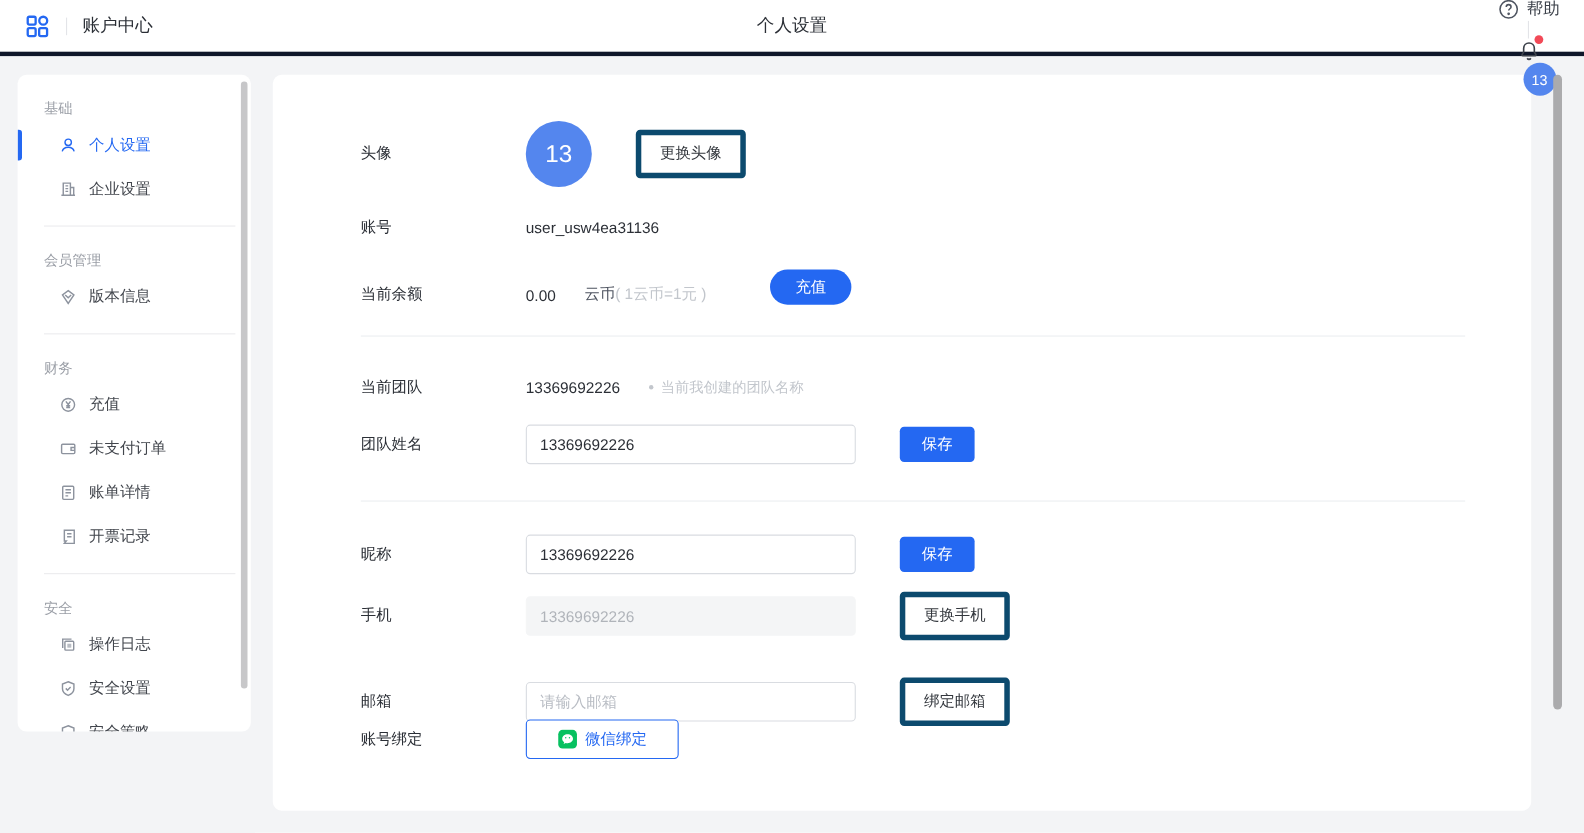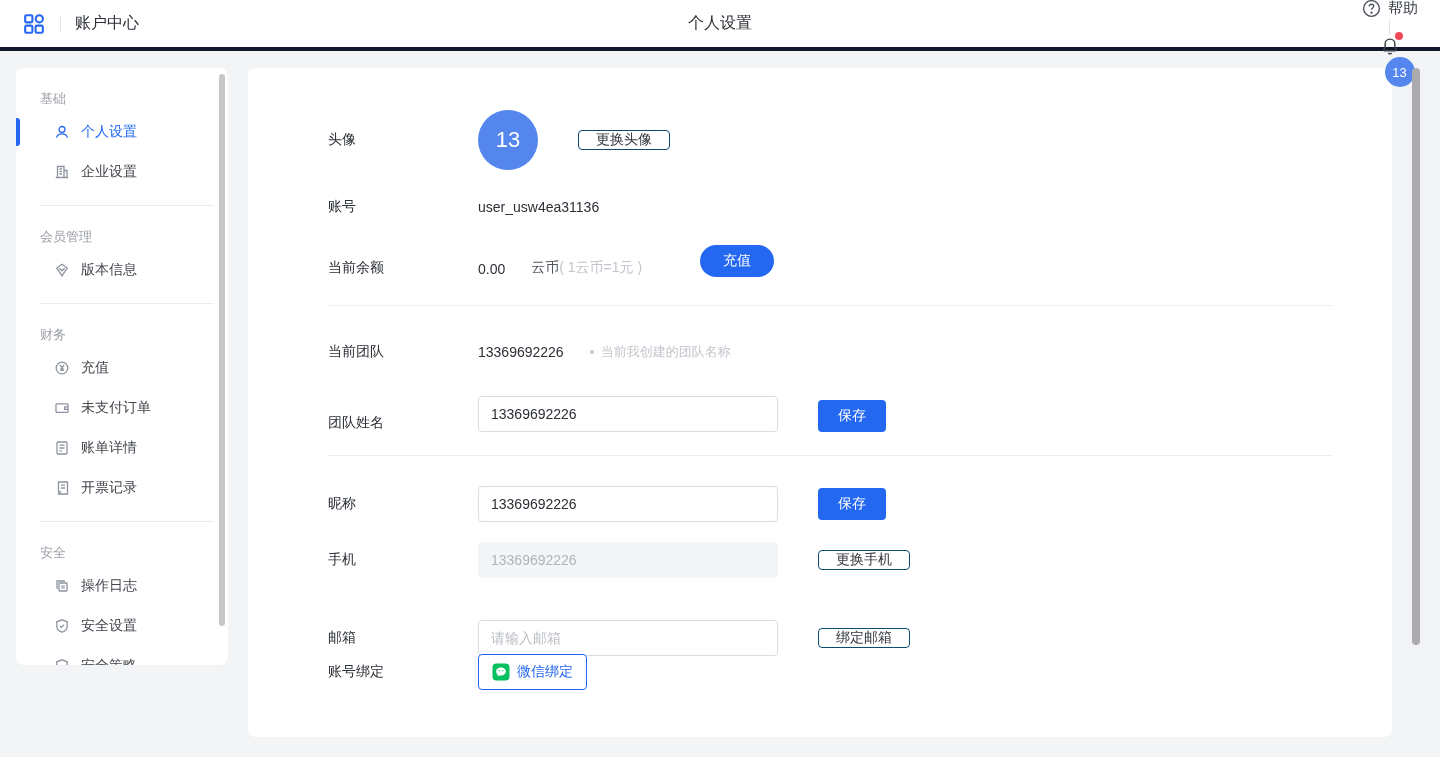--- a/index.html
+++ b/index.html
@@ -69,40 +69,40 @@
   .big-avatar {
     width:60px; height:60px; border-radius:50%; background:#5486ee;
     color:#fff; font-size:22px; display:flex; align-items:center; justify-content:center;
     flex:none;
   }
   .btn {
     display:inline-flex; align-items:center; justify-content:center;
     border-radius:4px; font-size:14px; cursor:pointer; white-space:nowrap;
     font-family:inherit;
   }
-  .btn-outline { height:20px; padding:0 17px; background:#fff; border:1px solid #0c4a6e; color:#33373d; }
+  .btn-outline { height:44px; padding:0 17px; background:#fff; border:5px solid #0c4a6e; color:#33373d; }
   .btn-primary { height:32px; min-width:68px; background:#2468f2; border:none; color:#fff; }
   .btn-pill { height:32px; min-width:74px; border-radius:16px; }
   .txt-input {
     width:300px; height:36px; border:1px solid #d9dce1; border-radius:4px;
     padding:0 12px; font-size:14px; color:#2b2f36; background:#fff; outline:none;
     font-family:inherit;
   }
   .txt-input::placeholder { color:#b9bdc4; }
   .txt-input:disabled {
     background:#f4f5f6; border-color:#f4f5f6; color:#b0b4ba;
   }
   .gap40 { width:40px; flex:none; }
   .balance-num { color:#2b2f36; margin-right:26px; }
   .balance-unit { color:#4e5460; }
   .balance-note { color:#c2c6cc; margin-right:58px; }
   .team-hint { display:flex; align-items:center; margin-left:26px; color:#c2c6cc; font-size:13px; }
   .hint-dot { width:4px; height:4px; border-radius:50%; background:#c2c6cc; margin-right:7px; }
   .wechat-btn {
-    height:36px; padding:0 13px; border:1px solid #2468f2; border-radius:4px;
+    height:36px; padding:0 28px; border:1px solid #2468f2; border-radius:4px;
     background:#fff; color:#2468f2; display:inline-flex; align-items:center; gap:7px;
     font-size:14px; cursor:pointer;
   }
   .select {
     width:282px; height:36px; border:1px solid #d9dce1; border-radius:4px;
     display:flex; align-items:center; background:#ef4444; cursor:pointer;
   }
   .select-text { flex:1; padding:0 12px; color:#2b2f36; }
   .select-caret-box {
     width:36px; height:100%; border-left:1px solid #d9dce1;
@@ -299,21 +299,21 @@
 
   <div class="row" style="top:266px;">
     <span class="row-label">当前团队</span>
     <span class="row-value">13369692226</span>
     <span class="team-hint">
       <span class="hint-dot"></span>
       <span>当前我创建的团队名称</span>
     </span>
   </div>
 
-  <div class="row" style="top:328px;align-items:flex-end;">
+  <div class="row" style="top:318px;">
     <span class="row-label">团队姓名</span>
     <input class="txt-input" type="text" value="13369692226" style="">
     <span class="gap40"></span>
     <button class="btn btn-primary">保存</button>
   </div>
 
   <div class="main-divider" style="top:387px;"></div>
 
   <div class="row" style="top:418px;">
     <span class="row-label">昵称</span>

